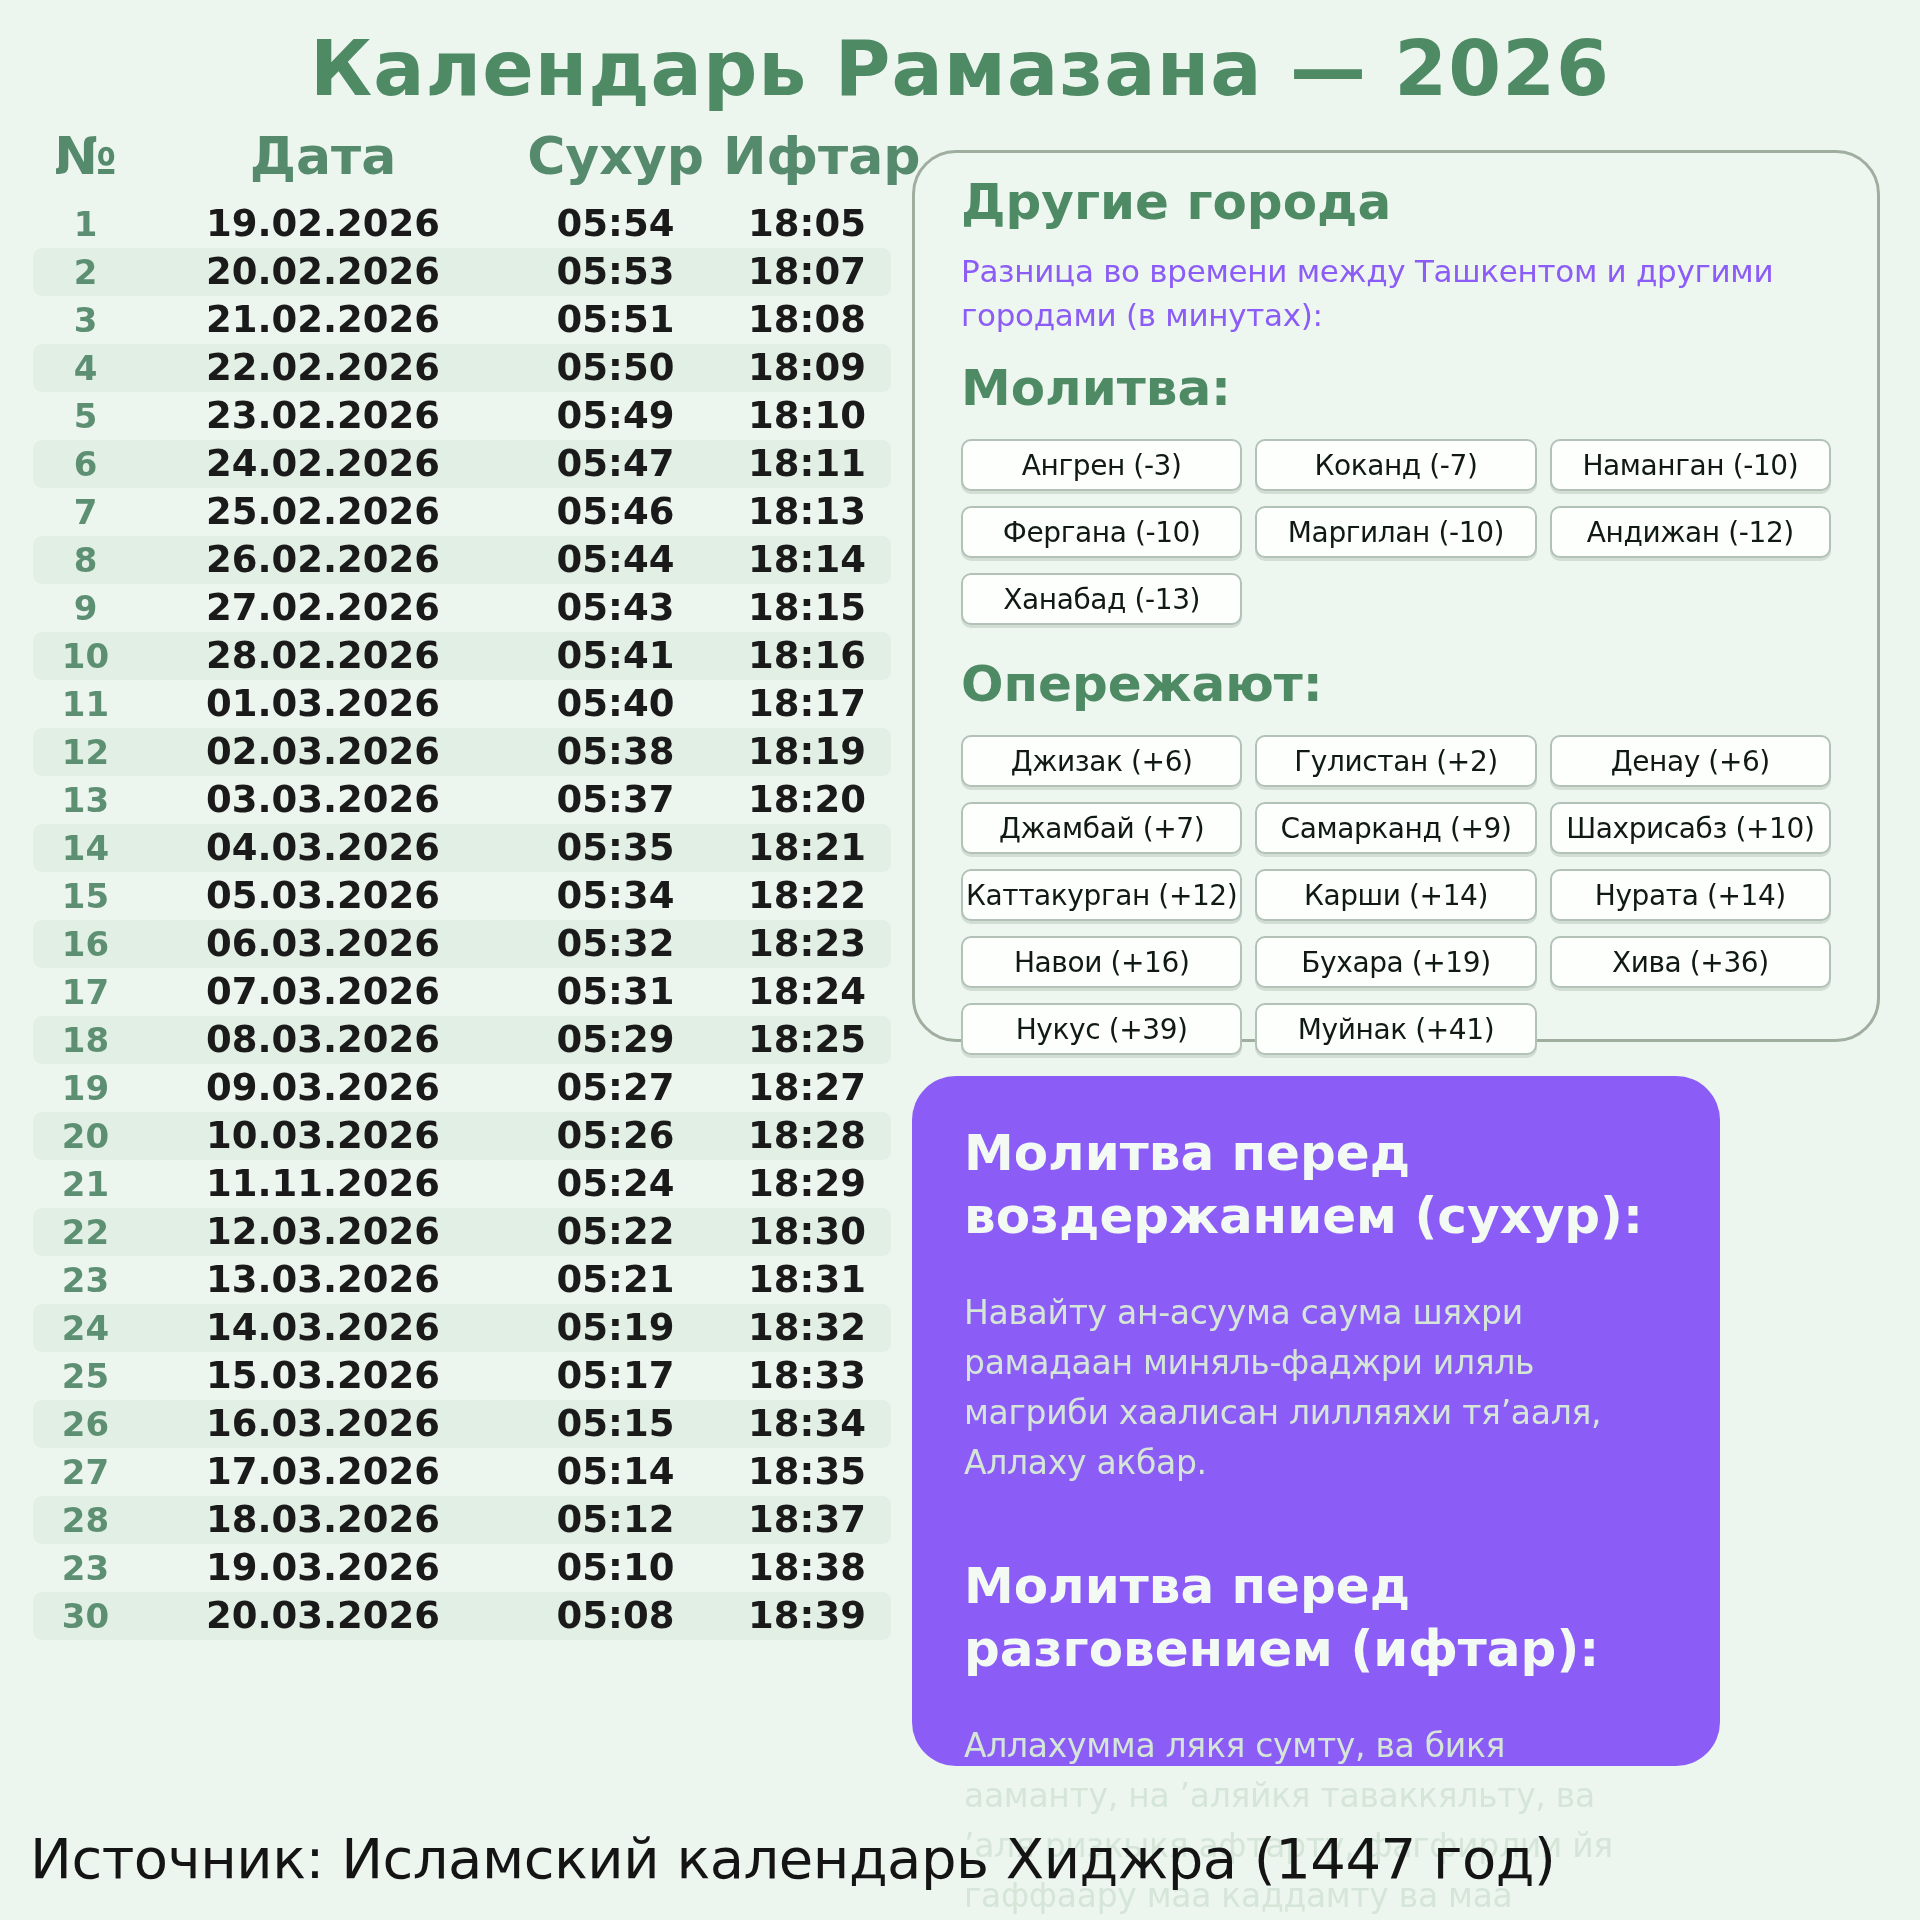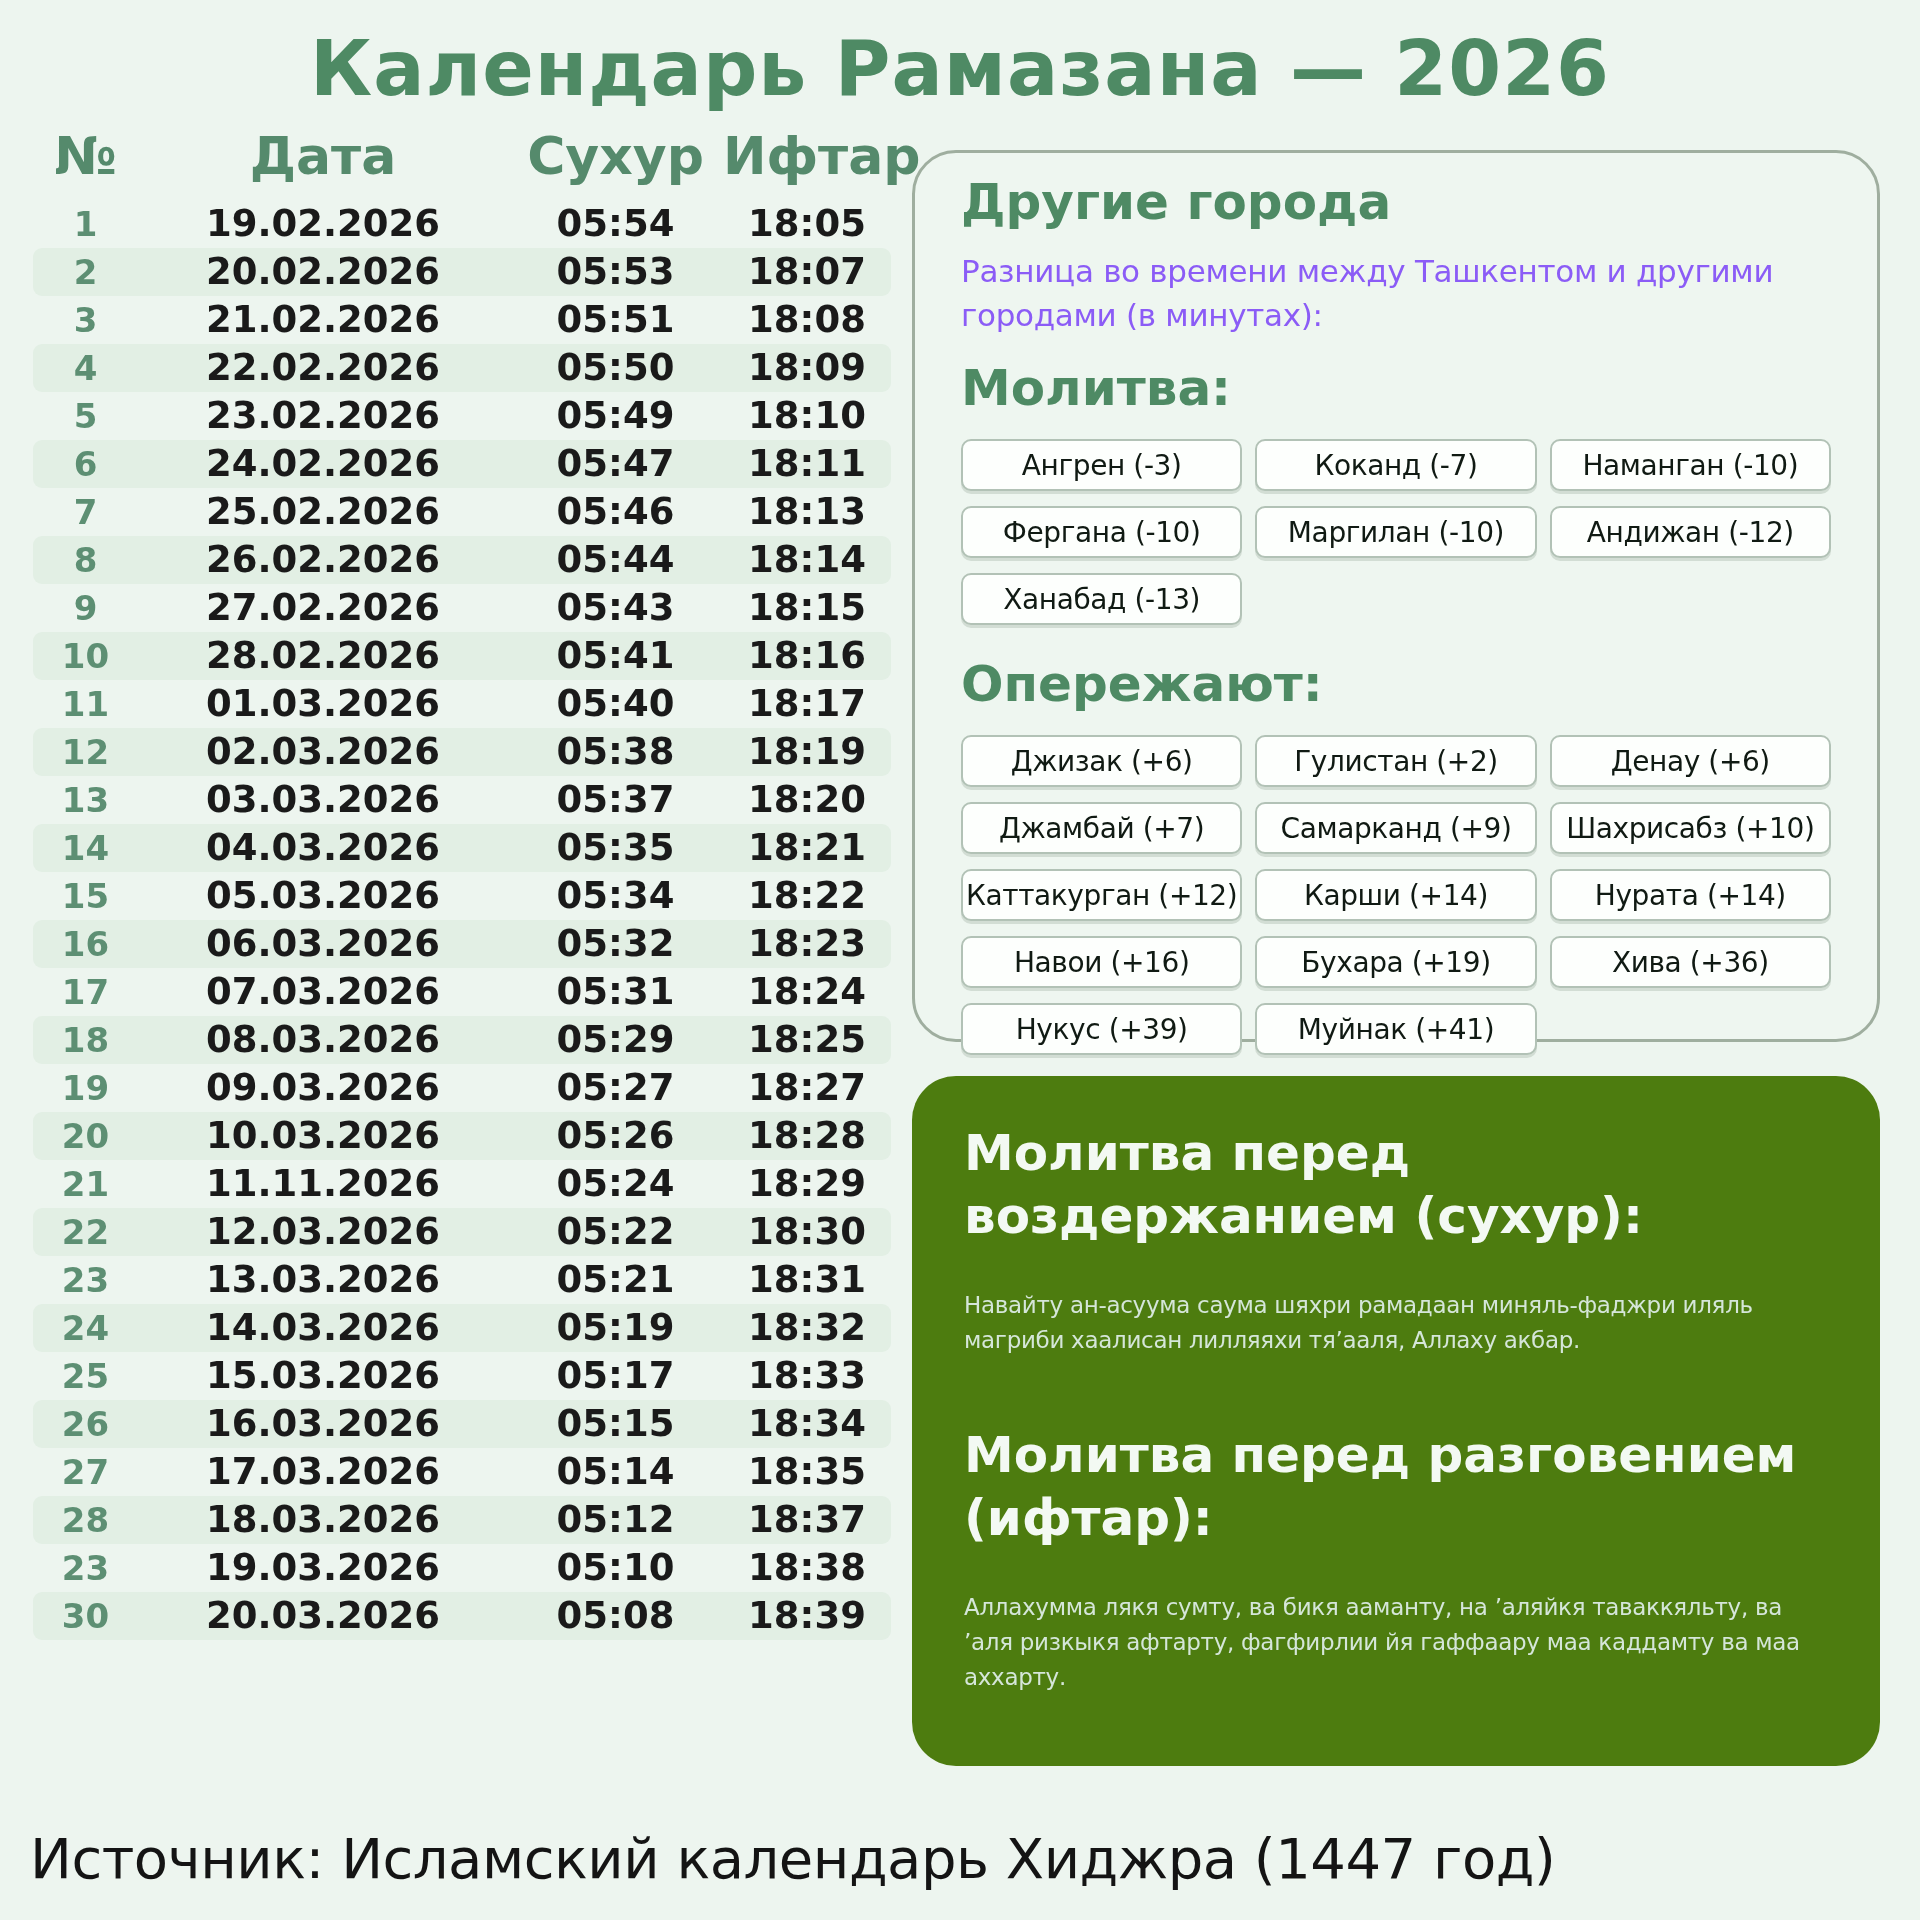--- a/index.html
+++ b/index.html
@@ -68,33 +68,33 @@
     background:#fdfffd;
     border:2px solid #b2c2b6;border-radius:10px;
     box-shadow:0 3px 0 #d2ddd4;
     display:flex;align-items:center;justify-content:center;
     font-size:28px;color:#101a13;letter-spacing:-0.4px;
     white-space:nowrap;overflow:hidden;
   }
 
   
   .prayer-panel{
-    position:absolute;left:912px;top:1076px;width:968px;height:690px;
+    position:absolute;left:912px;top:1076px;width:808px;height:690px;
     box-sizing:border-box;
-    background:#4d7c0f;border-radius:44px;
+    background:#8b5cf6;border-radius:44px;
     padding:46px 52px 12px 52px;
   }
   .prayer-title{
     font-size:50px;font-weight:700;color:#f3f9f3;
     line-height:1.26;margin:0;
   }
   .prayer-title.first{max-width:690px;}
   .prayer-title.second{margin-top:66px;}
   .prayer-text{
-    font-size:23px;color:#d5e6d9;line-height:1.52;
+    font-size:33px;color:#d5e6d9;line-height:1.52;
     margin:40px 0 0 0;letter-spacing:-0.3px;
   }
 
   
   .footer{
     position:absolute;left:30px;top:1826px;
     font-size:56px;color:#141414;letter-spacing:-0.5px;
     white-space:nowrap;
   }
 </style>

